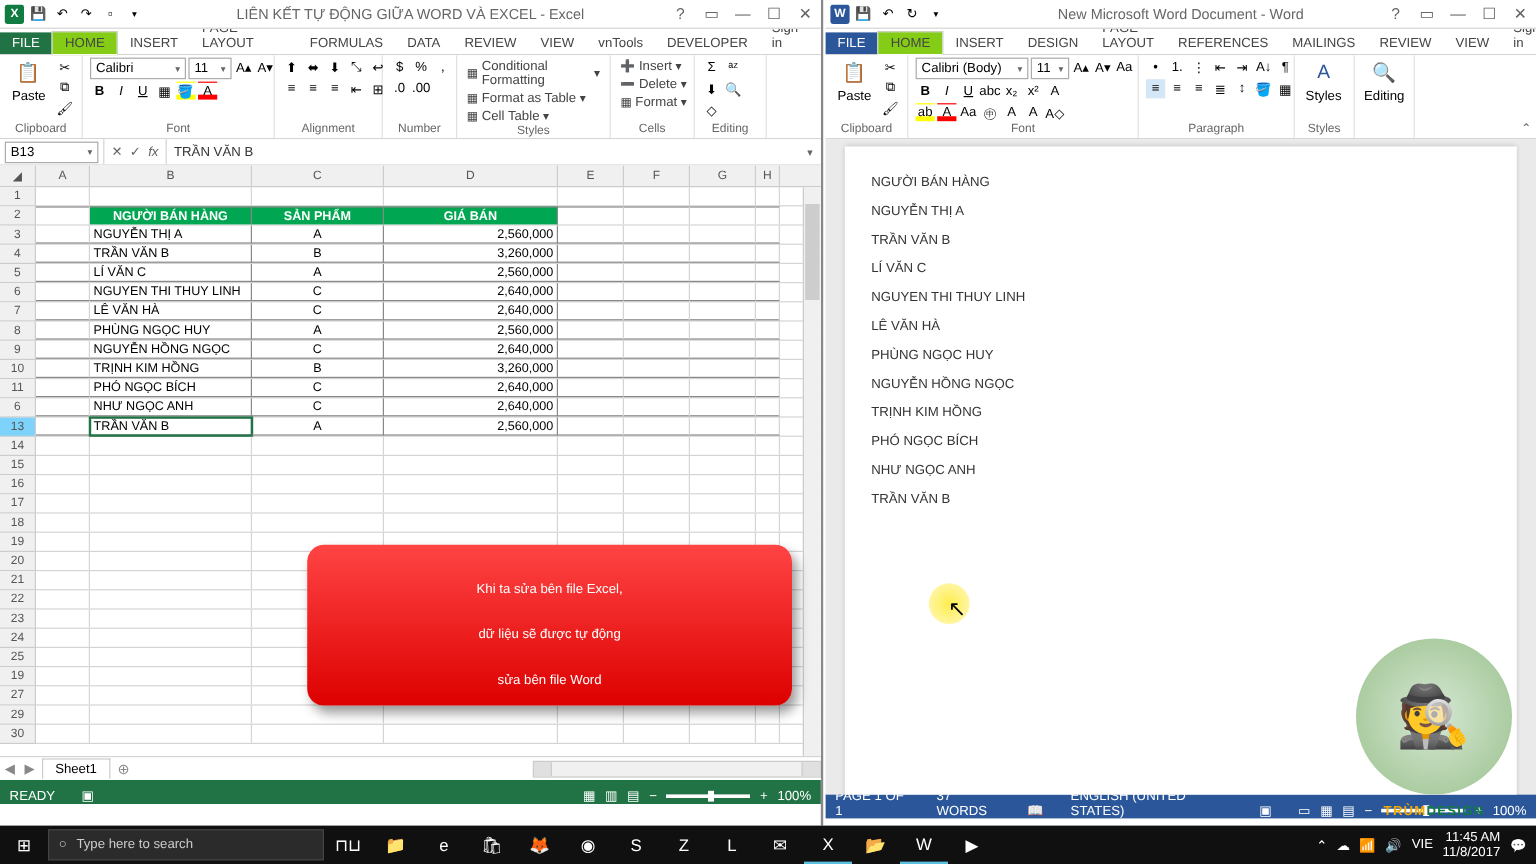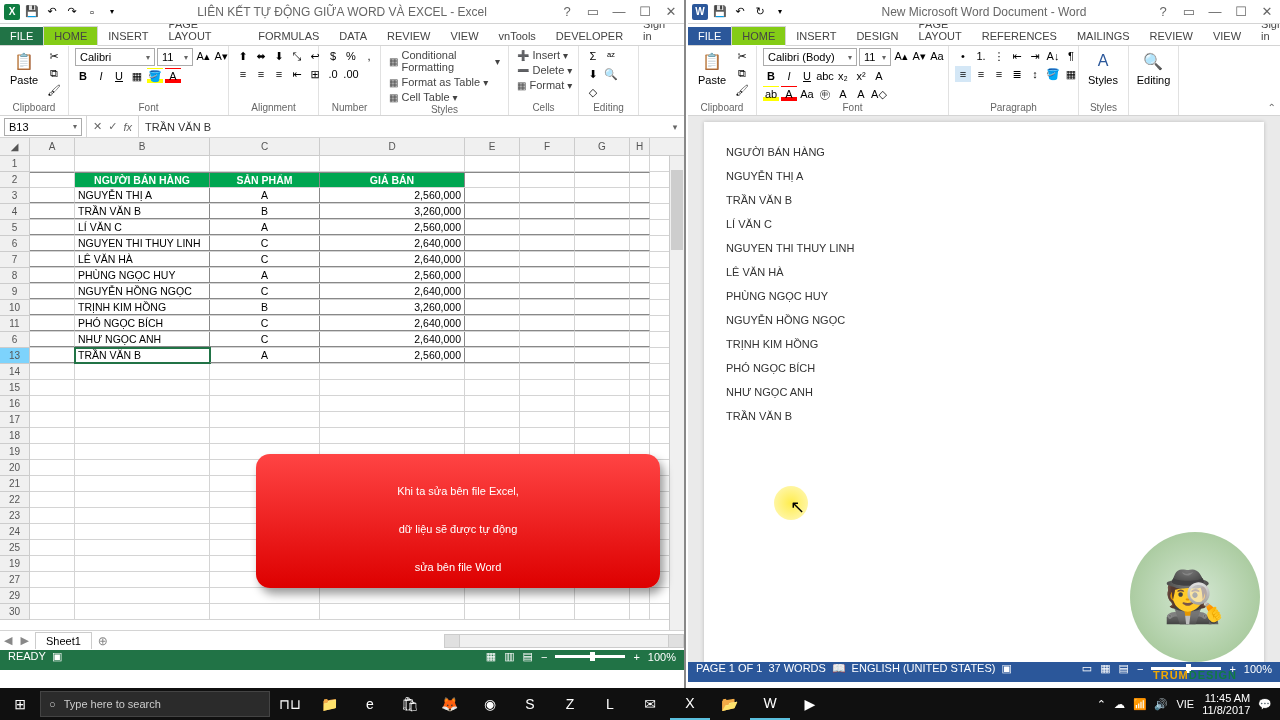--- a/index.html
+++ b/index.html
@@ -61,21 +61,21 @@
 
 .sheettabs{height:20px;background:#fff;border-top:1px solid #d4d4d4;display:flex;align-items:center;font-size:10px}
 .sheettabs .nav{padding:0 4px;color:#888}
 .sheettabs .stab{border:1px solid #ccc;border-bottom:none;padding:2px 10px;background:#fff;margin-left:2px}
 .sheettabs .add{margin-left:6px;color:#888;font-size:12px}
 .sheettabs .hscroll{margin-left:auto;width:240px;height:14px;background:#f0f0f0;position:relative;border:1px solid #ccc}
 .sheettabs .hscroll::before,.sheettabs .hscroll::after{content:'';width:14px;height:12px;background:#e0e0e0;position:absolute;top:0}
 .sheettabs .hscroll::before{left:0;border-right:1px solid #ccc}
 .sheettabs .hscroll::after{right:0;border-left:1px solid #ccc}
 
-.statusbar{height:20px;background:#217346;color:#fff;display:flex;align-items:flex-start;padding:0 8px;font-size:10px;gap:6px}
+.statusbar{height:20px;background:#217346;color:#fff;display:flex;align-items:flex-end;padding:0 8px;font-size:10px;gap:22px}
 .word .statusbar{background:#2b579a}
 .statusbar .right{margin-left:auto;display:flex;align-items:center;gap:8px}
 .zoomslider{width:70px;height:3px;background:#fff;position:relative}
 .zoomslider::before{content:'';position:absolute;left:50%;top:-3px;width:5px;height:9px;background:#fff}
 
 .excel{position:absolute;left:0;top:0;width:686px;height:688px;border-right:2px solid #888}
 .word{position:absolute;left:688px;top:0;width:592px;height:688px}
 
 .worddoc{background:#eaeaea;height:546px;overflow:hidden;position:relative}
 .wordpage{background:#fff;margin:6px auto 0;width:560px;min-height:560px;padding:18px 22px;box-shadow:0 0 4px rgba(0,0,0,.2);font-family:Calibri,sans-serif;font-size:12px;line-height:24px;color:#333;position:relative}

